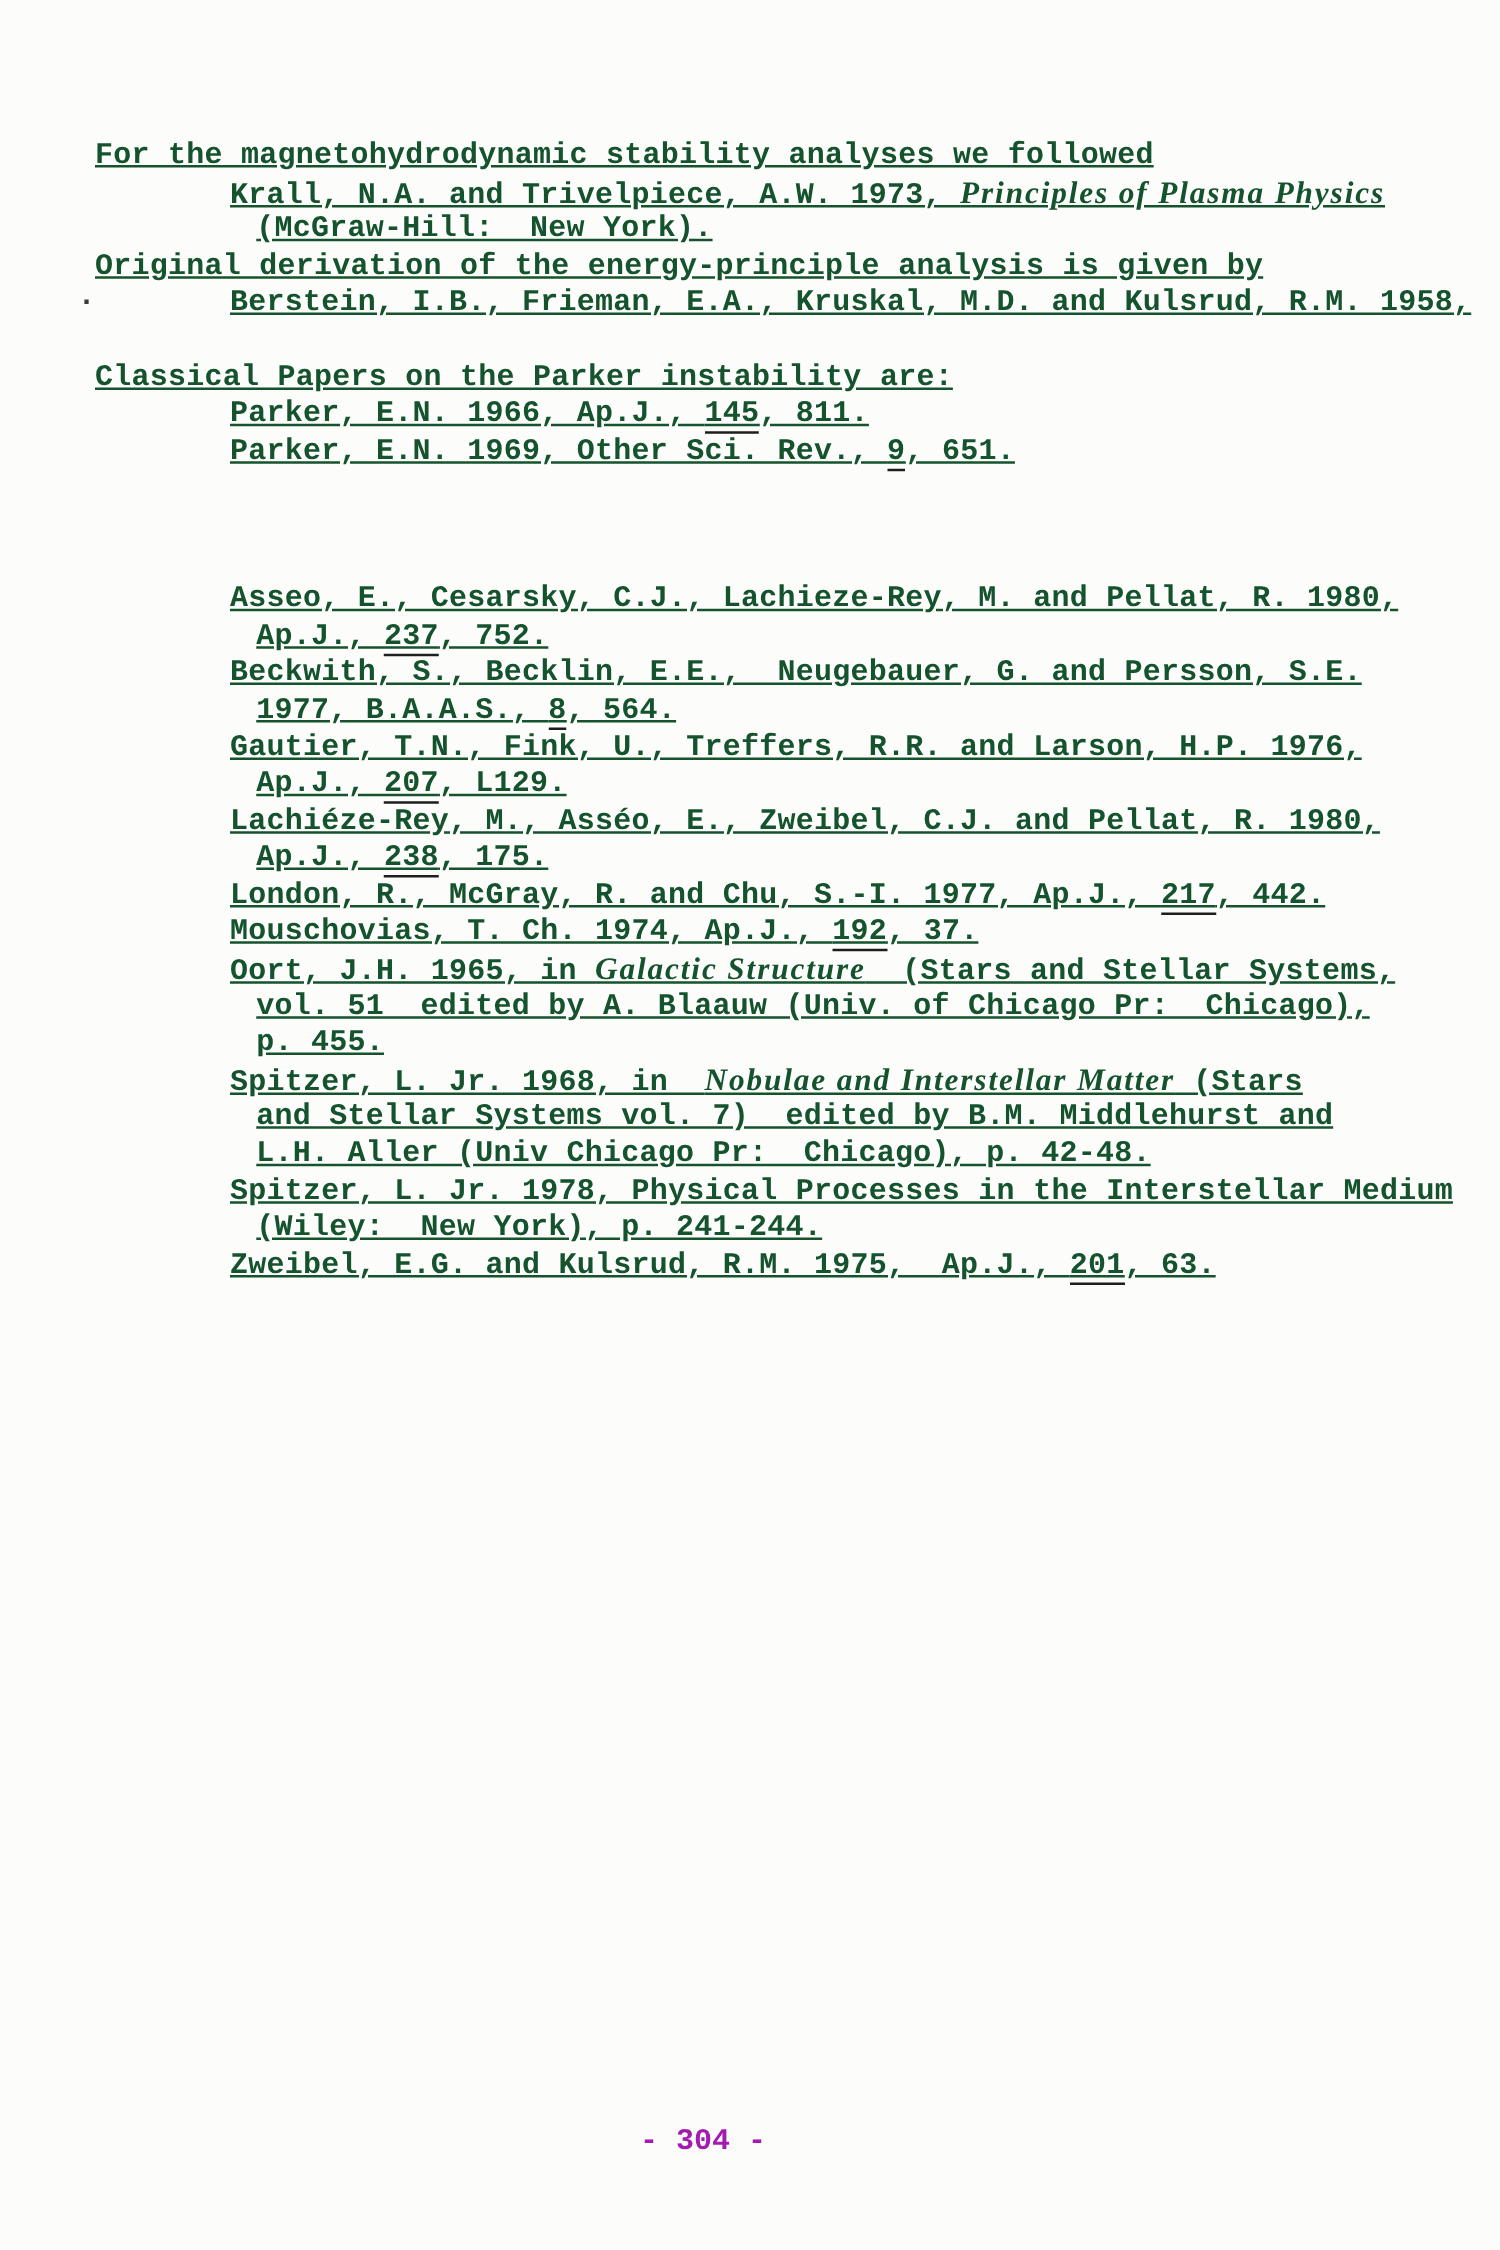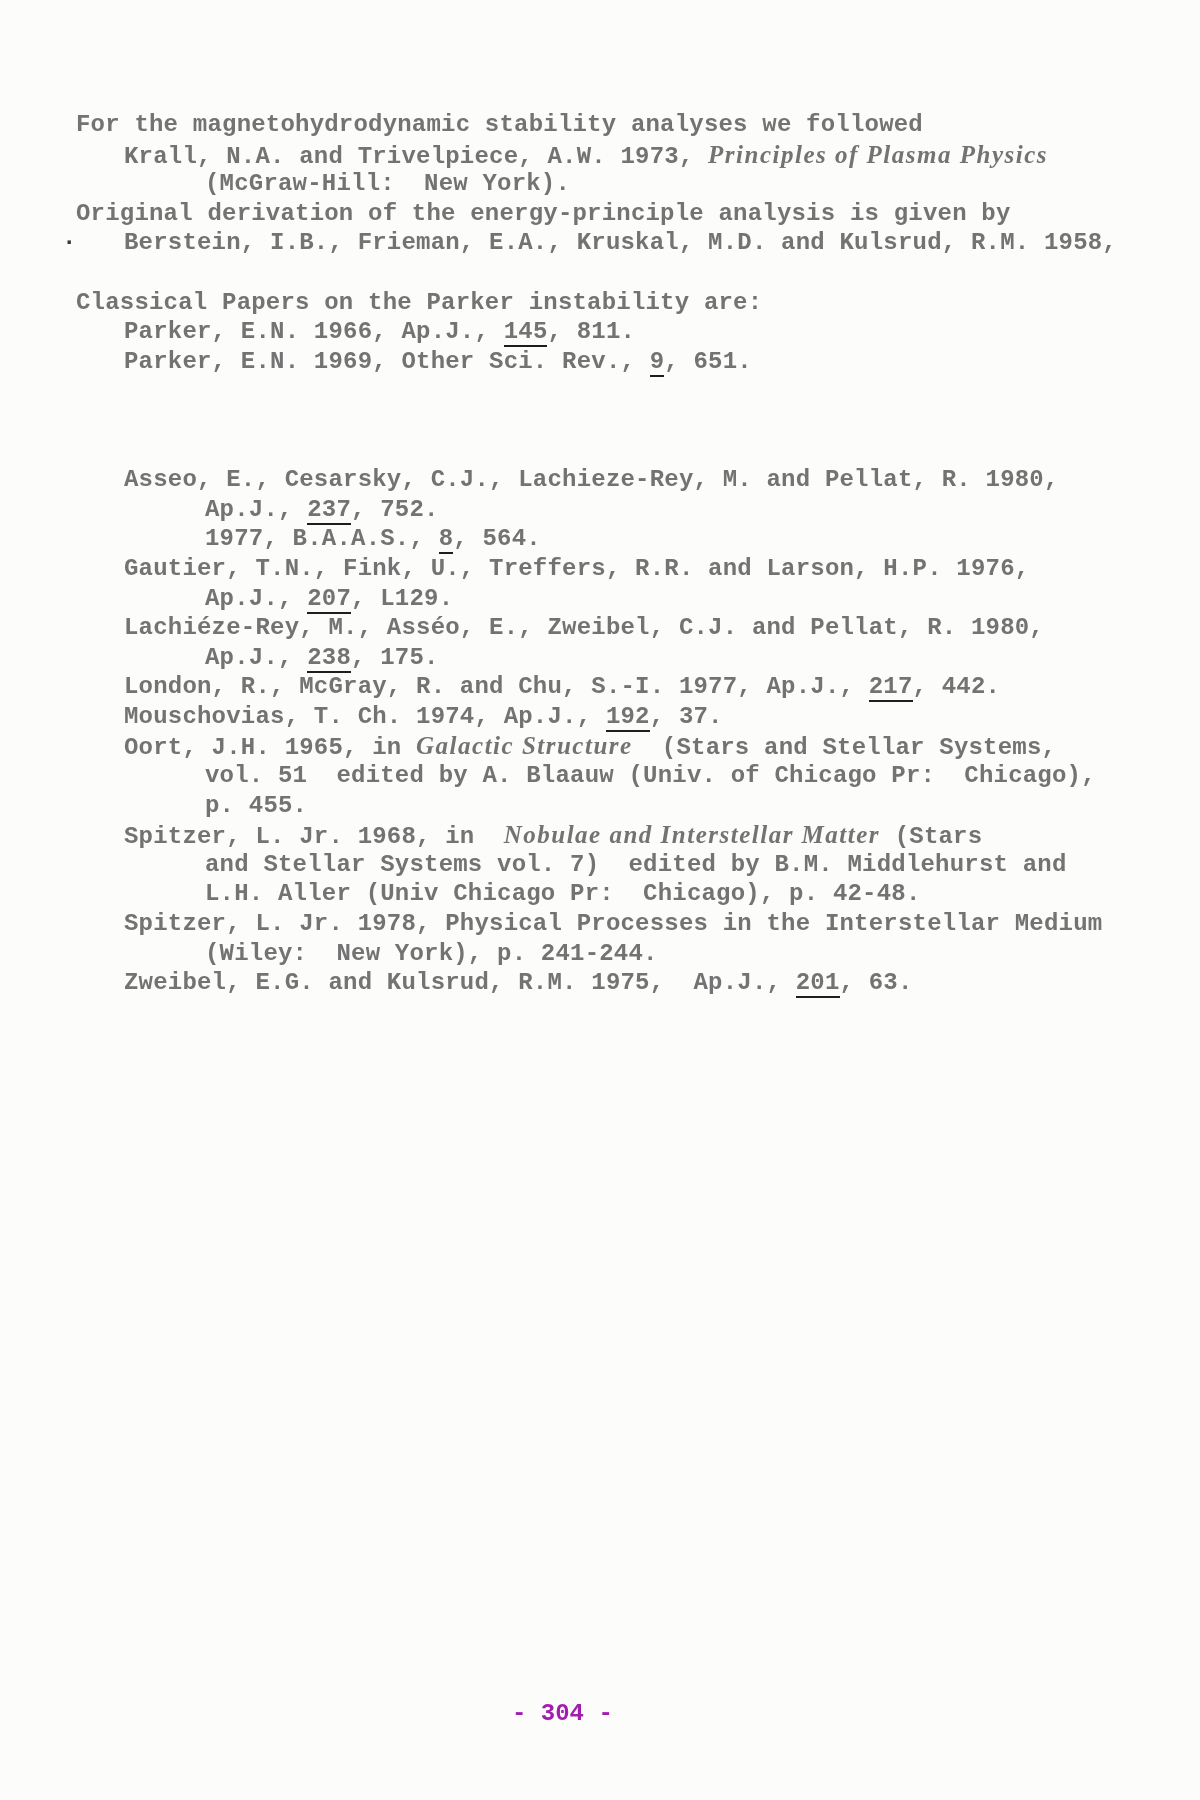--- a/index.html
+++ b/index.html
@@ -25,21 +25,21 @@
   .line {
     height: 29.6px;
     line-height: 29.6px;
     font-size: 24px;
     font-weight: 700;
     white-space: pre;
     letter-spacing: 0.2px;
   }
   .blank { height: 29.6px; }
   .ind-0 { margin-left: 0; }
-  .ind-1 { margin-left: 48px; }
+  .ind-1 { margin-left: 108px; }
   .ind-2 { margin-left: 129px; }
   .seg-normal { }
   .seg-italic {
     font-family: "Liberation Serif", "DejaVu Serif", serif;
     font-style: italic;
     font-weight: 700;
     font-size: 25px;
     letter-spacing: 1.5px;
   }
   .seg-underline {
@@ -61,35 +61,36 @@
     font-size: 24px;
     font-weight: 700;
     color: #3a3a3a;
   }
 </style>
 </head>
 <body style="background: rgb(252, 252, 251);">
 
 <div class="page">
   <span class="margin-dot">.</span>
-  <div class="text-body" style="color: #737373;">
+  <div class="text-body" style="color: #14532d; text-decoration: underline;">
       <div class="line ind-0"><span class="seg-normal">For the magnetohydrodynamic stability analyses we followed</span></div>
       <div class="line ind-1"><span class="seg-normal">Krall, N.A. and Trivelpiece, A.W. 1973, </span><span class="seg-italic">Principles of Plasma Physics</span></div>
       <div class="line ind-2"><span class="seg-normal">(McGraw-Hill:  New York).</span></div>
       <div class="line ind-0"><span class="seg-normal">Original derivation of the energy-principle analysis is given by</span></div>
       <div class="line ind-1"><span class="seg-normal">Berstein, I.B., Frieman, E.A., Kruskal, M.D. and Kulsrud, R.M. 1958,</span></div>
       <div class="line blank"></div>
       <div class="line ind-0"><span class="seg-normal">Classical Papers on the Parker instability are:</span></div>
       <div class="line ind-1"><span class="seg-normal">Parker, E.N. 1966, Ap.J., </span><span class="seg-underline">145</span><span class="seg-normal">, 811.</span></div>
       <div class="line ind-1"><span class="seg-normal">Parker, E.N. 1969, Other Sci. Rev., </span><span class="seg-underline">9</span><span class="seg-normal">, 651.</span></div>
       <div class="line blank"></div>
       <div class="line blank"></div>
       <div class="line blank"></div>
       <div class="line ind-1"><span class="seg-normal">Asseo, E., Cesarsky, C.J., Lachieze-Rey, M. and Pellat, R. 1980,</span></div>
       <div class="line ind-2"><span class="seg-normal">Ap.J., </span><span class="seg-underline">237</span><span class="seg-normal">, 752.</span></div>
+      <div class="line ind-1"><span class="seg-normal">Beckwith, S., Becklin, E.E.,  Neugebauer, G. and Persson, S.E.</span></div>
       <div class="line ind-2"><span class="seg-normal">1977, B.A.A.S., </span><span class="seg-underline">8</span><span class="seg-normal">, 564.</span></div>
       <div class="line ind-1"><span class="seg-normal">Gautier, T.N., Fink, U., Treffers, R.R. and Larson, H.P. 1976,</span></div>
       <div class="line ind-2"><span class="seg-normal">Ap.J., </span><span class="seg-underline">207</span><span class="seg-normal">, L129.</span></div>
       <div class="line ind-1"><span class="seg-normal">Lachiéze-Rey, M., Asséo, E., Zweibel, C.J. and Pellat, R. 1980,</span></div>
       <div class="line ind-2"><span class="seg-normal">Ap.J., </span><span class="seg-underline">238</span><span class="seg-normal">, 175.</span></div>
       <div class="line ind-1"><span class="seg-normal">London, R., McGray, R. and Chu, S.-I. 1977, Ap.J., </span><span class="seg-underline">217</span><span class="seg-normal">, 442.</span></div>
       <div class="line ind-1"><span class="seg-normal">Mouschovias, T. Ch. 1974, Ap.J., </span><span class="seg-underline">192</span><span class="seg-normal">, 37.</span></div>
       <div class="line ind-1"><span class="seg-normal">Oort, J.H. 1965, in </span><span class="seg-italic">Galactic Structure</span><span class="seg-normal">  (Stars and Stellar Systems,</span></div>
       <div class="line ind-2"><span class="seg-normal">vol. 51  edited by A. Blaauw (Univ. of Chicago Pr:  Chicago),</span></div>
       <div class="line ind-2"><span class="seg-normal">p. 455.</span></div>

